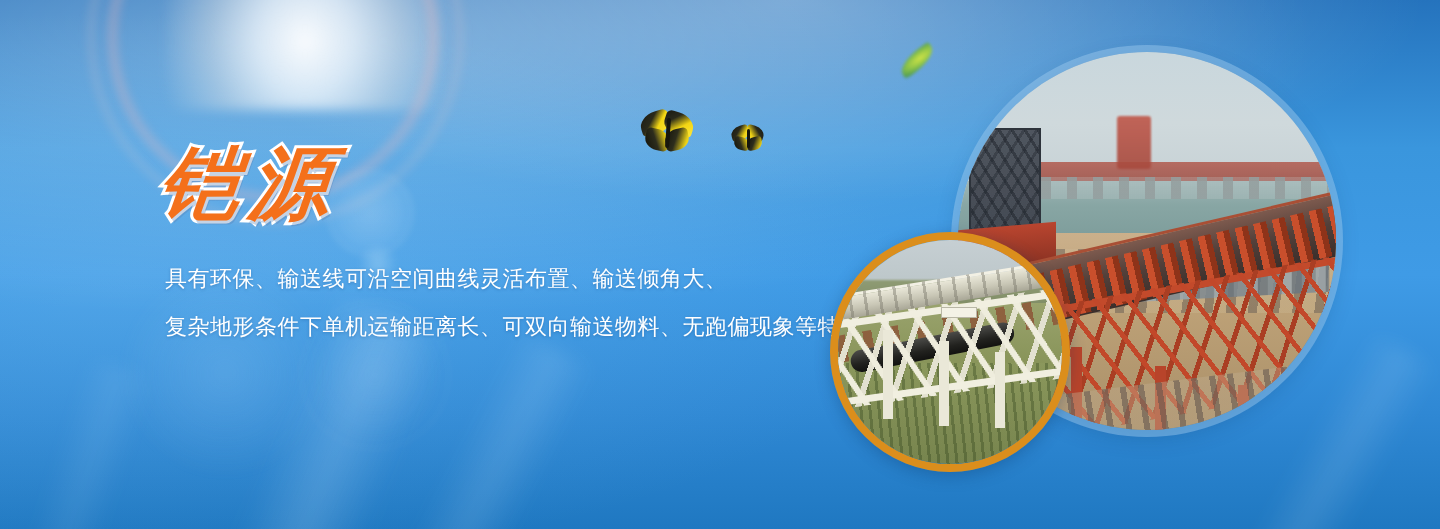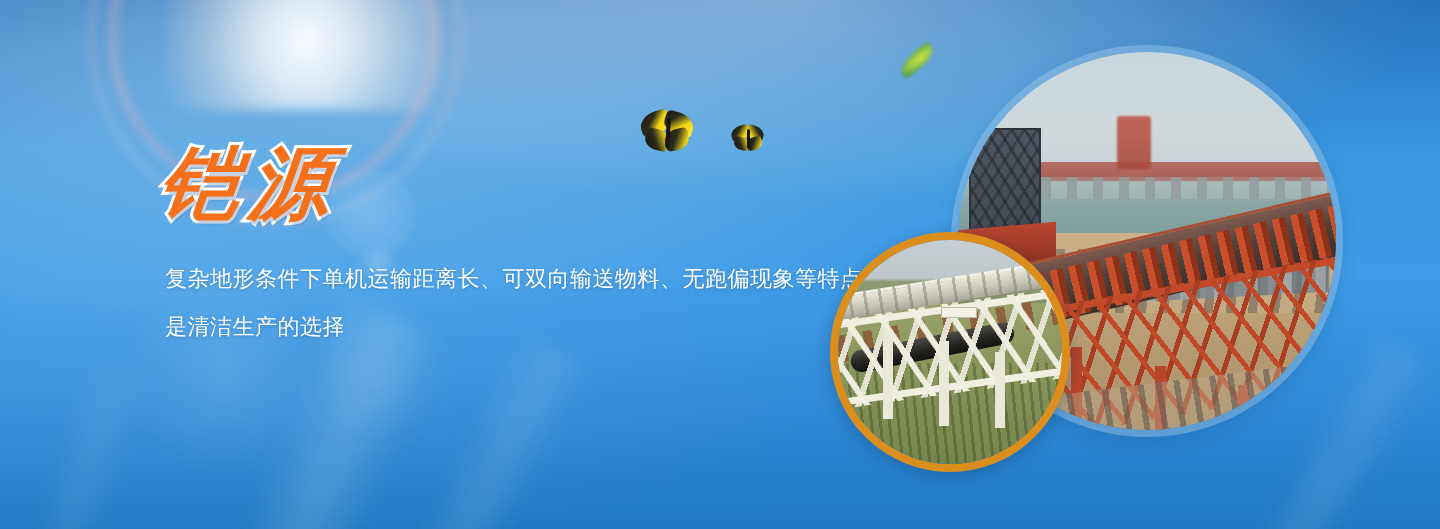--- a/index.html
+++ b/index.html
@@ -285,22 +285,22 @@
   <div class="streak streak-3"></div>
   <div class="streak streak-4"></div>
 
   <div class="copy">
 
     <div class="logo-row">
       <span class="brand">铠源</span>
     </div>
 
     <div class="desc">
+      <div class="desc-line">具有环保、输送线可沿空间曲线灵活布置、输送倾角大、</div>
       <div class="desc-line">复杂地形条件下单机运输距离长、可双向输送物料、无跑偏现象等特点，</div>
-      <div class="desc-line">是清洁生产的选择</div>
     </div>
 
   </div>
 
   <div class="photo photo-big">
     <div class="scene">
       <div class="big-sky"></div>
       <div class="big-water"></div>
       <div class="big-pier"></div>
       <div class="big-pier-legs"></div>

